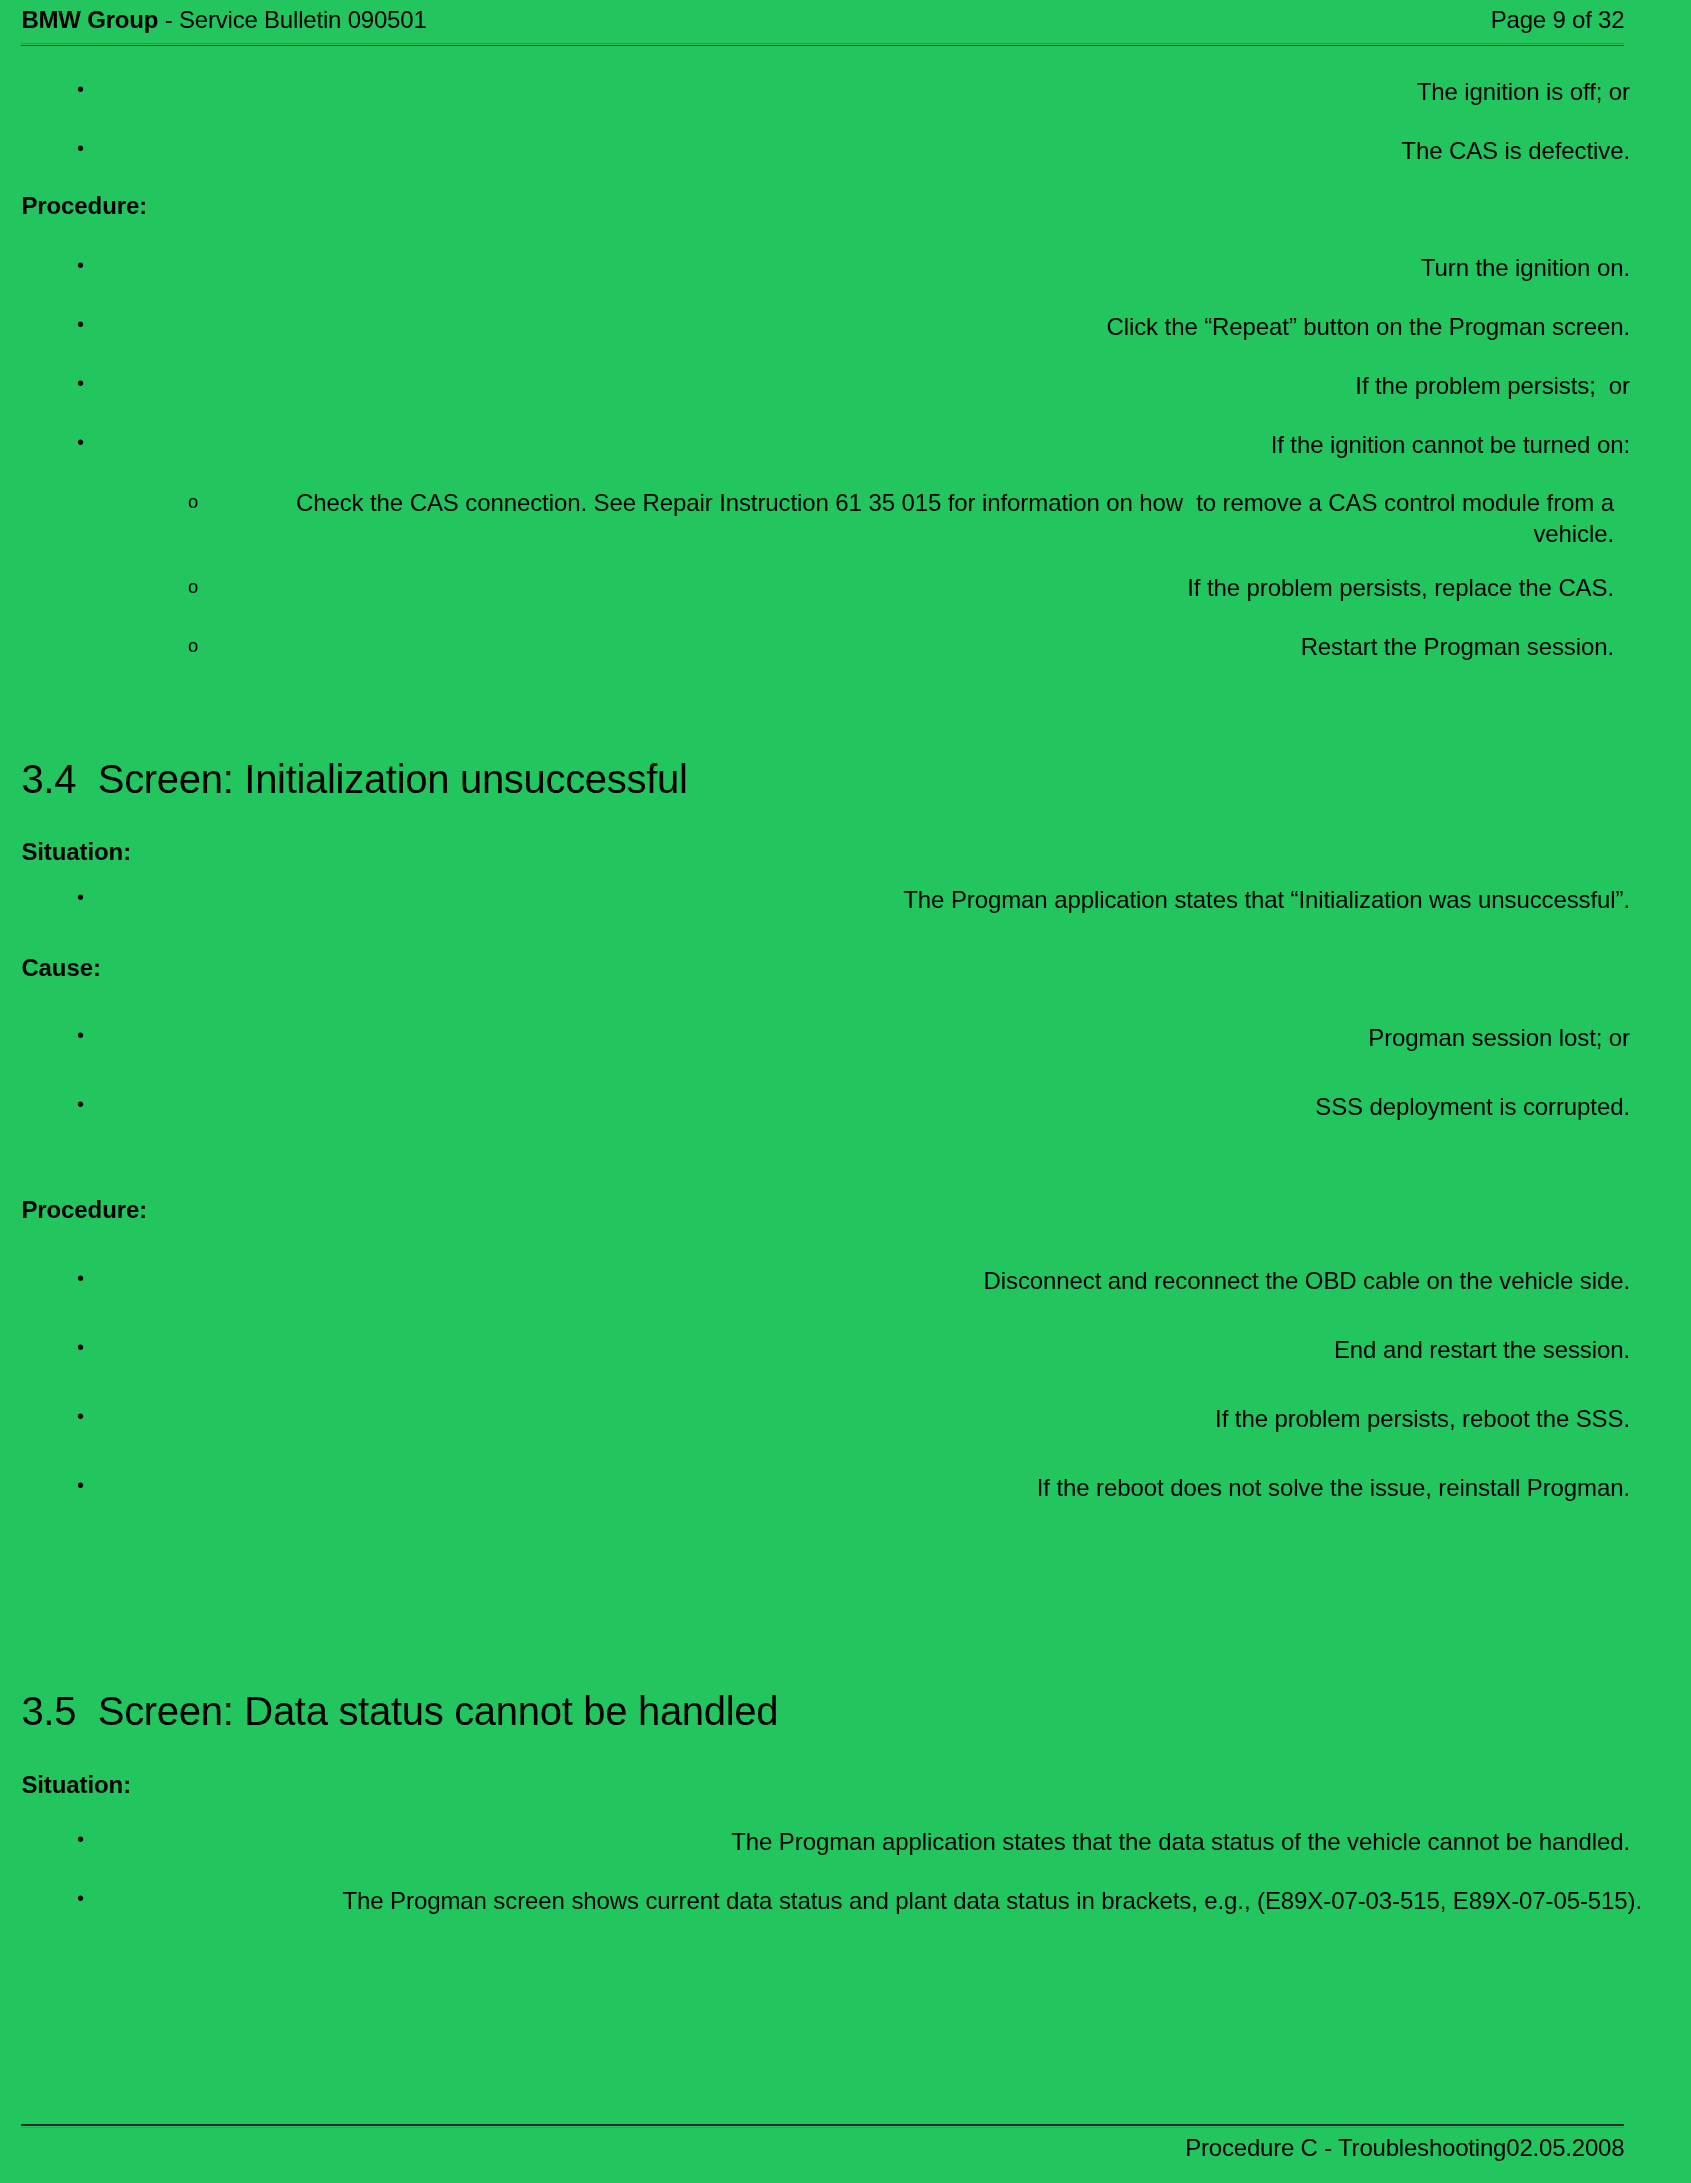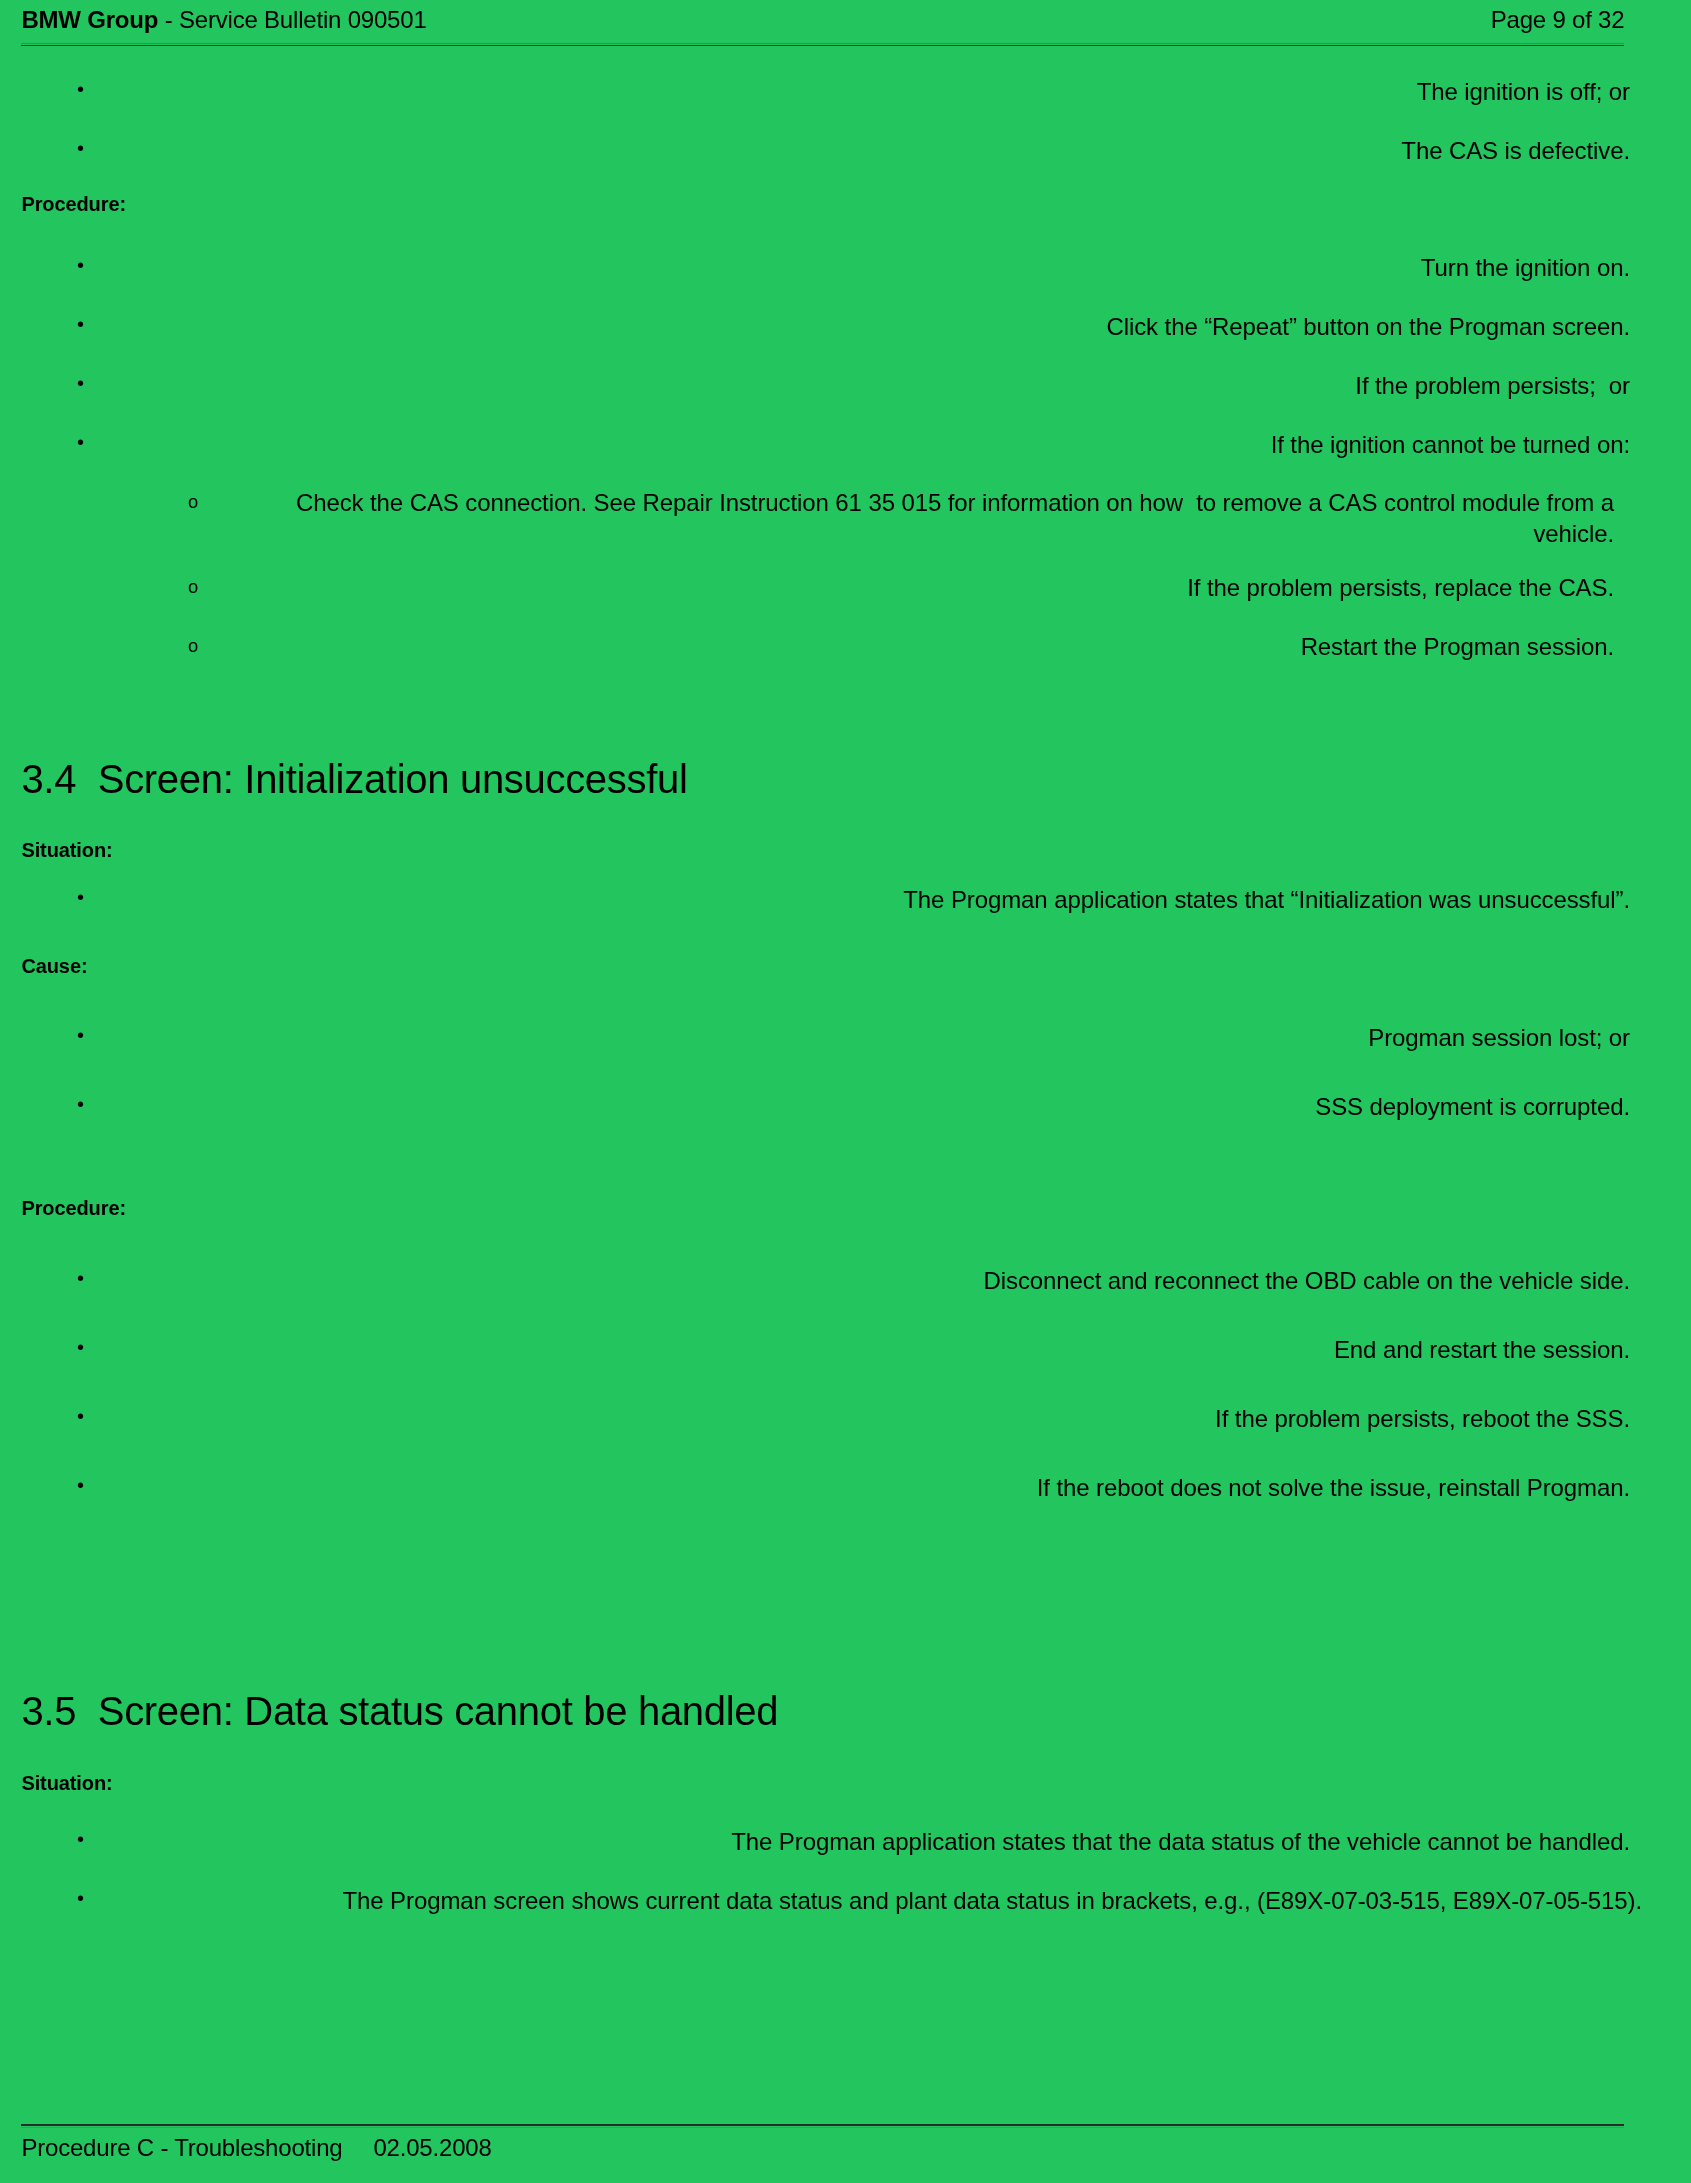--- a/index.html
+++ b/index.html
@@ -69,22 +69,21 @@
     border-bottom: 1.5px solid #7a7a7a;
     box-sizing: border-box;
   }
   .footer {
     position: absolute;
     left: 21.4px;
     top: 2134px;
     width: 1603px;
     display: flex;
     align-items: baseline;
-    justify-content: flex-start;
-    gap: 31px;
+    justify-content: flex-end;
   }
   .footer-left, .footer-right {
     font-size: 24px;
     letter-spacing: -0.2px;
     white-space: pre;
   }
 
   
   .content {
     position: absolute;
@@ -97,21 +96,21 @@
 
   .sec-head {
     font-size: 40px;
     font-weight: normal;
     letter-spacing: -0.3px;
     white-space: pre;
     line-height: 1.1;
   }
 
   .lbl {
-    font-size: 20px;
+    font-size: 24px;
     font-weight: bold;
     letter-spacing: -0.1px;
     white-space: pre;
     line-height: 1.1;
   }
 
   
   .bullet-row {
     position: absolute;
     display: block;

